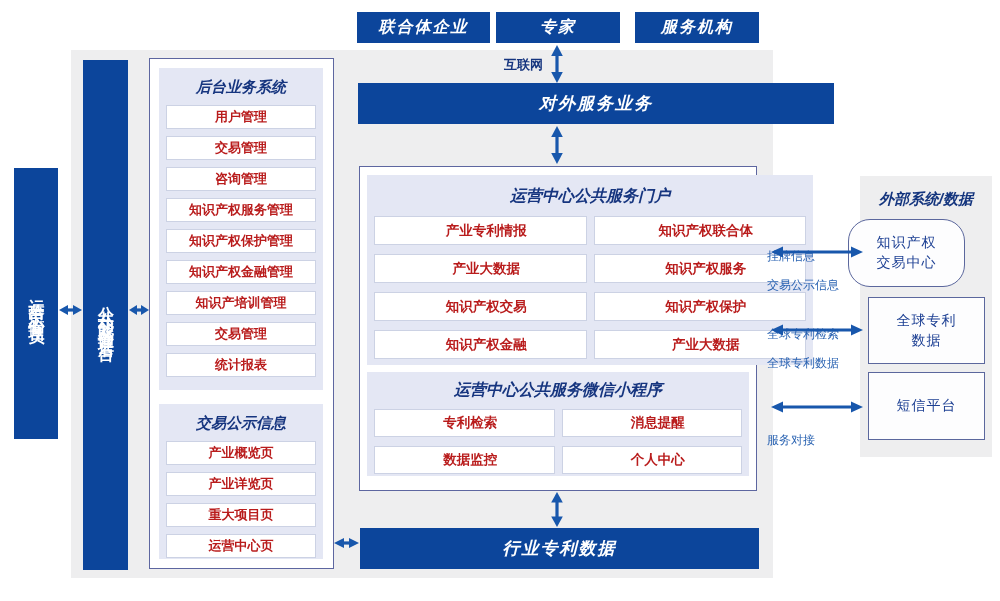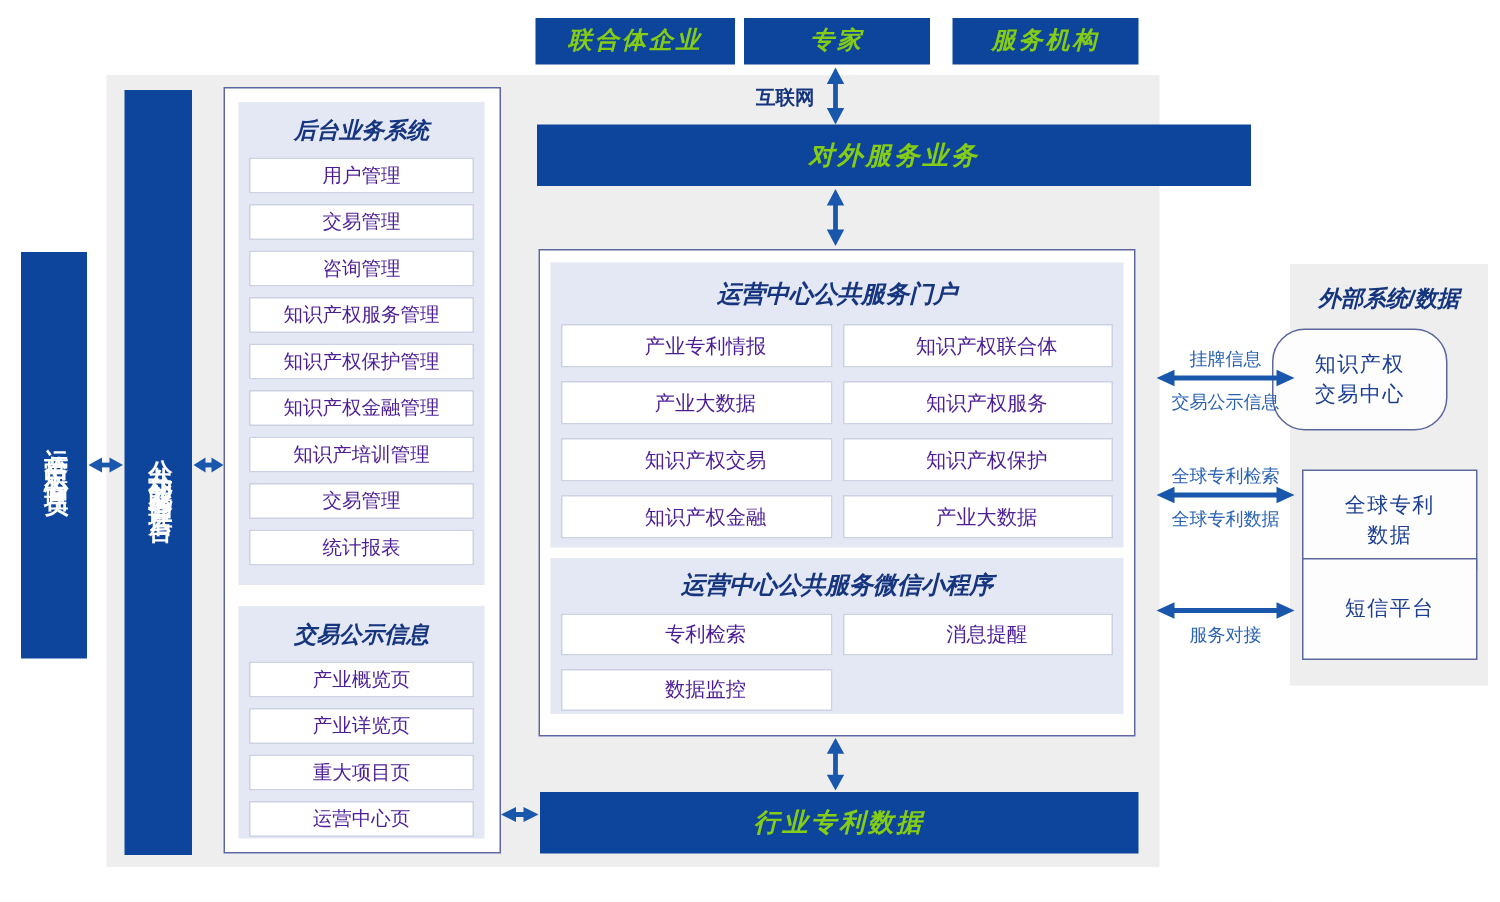--- a/index.html
+++ b/index.html
@@ -1,40 +1,40 @@
 <!DOCTYPE html>
 <html><head>
 <meta charset="utf-8">
 <style>
   html,body{margin:0;padding:0;background:#ffffff;}
   body{font-family:"Liberation Sans","DejaVu Sans",sans-serif;}
   .stage{position:relative;width:1000px;height:601px;background:#ffffff;overflow:hidden;}
   .gray-panel{position:absolute;background:#eeeeef;}
-  .blue-box{position:absolute;background:#0c459b;color:#84cc16;display:flex;align-items:center;justify-content:center;
+  .blue-box{position:absolute;background:#0c459b;color:#ffffff;display:flex;align-items:center;justify-content:center;
             font-weight:bold;font-style:italic;letter-spacing:2px;}
   .top-box{font-size:16px;height:31px;top:12px;}
   .wide-bar{font-size:17px;height:41px;}
   .v-bar{position:absolute;background:#0c459b;color:#ffffff;display:flex;align-items:center;justify-content:center;
          writing-mode:vertical-rl;text-orientation:upright;font-weight:bold;font-size:16px;letter-spacing:5px;}
   .container-box{position:absolute;background:#ffffff;border:1px solid #5d66a0;box-sizing:border-box;}
   .lav-panel{position:absolute;background:#e4e7f4;box-sizing:border-box;padding:6px 7px;}
   .sec-title{text-align:center;font-weight:bold;font-style:italic;color:#16357f;}
   .sec-title.small{font-size:15px;margin:4px 0 8px 0;}
   .sec-title.big{font-size:16px;margin:5px 0 9px 0;}
-  .item{background:#ffffff;border:1px solid #ccd2e4;color:#4c1d95;display:flex;align-items:center;justify-content:center;
-        font-size:13px;box-sizing:border-box;}
+  .item{background:#ffffff;border:1px solid #ccd2e4;color:#b91c1c;display:flex;align-items:center;justify-content:center;
+        font-size:13px;box-sizing:border-box;font-weight:bold;}
   .v-list{display:flex;flex-direction:column;gap:7px;align-items:center;}
   .v-list .item{width:150px;height:24px;}
   .grid-2{display:grid;grid-template-columns:1fr 1fr;column-gap:7px;row-gap:9px;}
   .grid-2 .item{height:29px;font-size:13.5px;padding-left:12px;}
   .grid-2.mini .item{height:28px;}
   .right-title{position:absolute;text-align:center;font-weight:bold;font-style:italic;color:#14357e;font-size:15px;}
   .right-box{position:absolute;background:#fdfdfe;border:1px solid #5b679d;color:#1c3f93;display:flex;flex-direction:column;
              align-items:center;justify-content:center;font-size:14px;line-height:1.4;box-sizing:border-box;letter-spacing:1px;}
-  .link-label{position:absolute;color:#2a63b2;font-size:12px;text-align:center;width:100px;}
+  .link-label{position:absolute;color:#2a63b2;font-size:12px;text-align:left;width:100px;margin-top:17px;}
   .net-label{position:absolute;color:#16357f;font-size:13px;font-weight:bold;text-align:right;width:66px;}
   svg.arrow{position:absolute;overflow:visible;}
 </style>
 </head>
 <body>
 
 <div class="stage">
 
   <div class="gray-panel" style="left:71px;top:50px;width:702px;height:528px;"></div>
   <div class="gray-panel" style="left:860px;top:176px;width:132px;height:281px;"></div>
@@ -94,40 +94,41 @@
     <div class="v-list">
       <div class="item">产业概览页</div>
       <div class="item">产业详览页</div>
       <div class="item">重大项目页</div>
       <div class="item">运营中心页</div>
     </div>
   </div>
 
   <div class="container-box" style="left:359px;top:166px;width:398px;height:325px;"></div>
 
-  <div class="lav-panel" style="left:367px;top:175px;width:382px;height:190px;">
+  <div class="lav-panel" style="left:367px;top:175px;width:446px;height:190px;">
     <div class="sec-title big">运营中心公共服务门户</div>
     <div class="grid-2">
       <div class="item">产业专利情报</div>
       <div class="item">知识产权联合体</div>
       <div class="item">产业大数据</div>
       <div class="item">知识产权服务</div>
       <div class="item">知识产权交易</div>
       <div class="item">知识产权保护</div>
       <div class="item">知识产权金融</div>
       <div class="item">产业大数据</div>
     </div>
   </div>
 
   <div class="lav-panel" style="left:367px;top:372px;width:382px;height:104px;">
     <div class="sec-title big" style="margin:2px 0 8px 0;">运营中心公共服务微信小程序</div>
     <div class="grid-2 mini">
       <div class="item">专利检索</div>
       <div class="item">消息提醒</div>
       <div class="item">数据监控</div>
+      <div class="item">个人中心</div>
     </div>
   </div>
 
   <svg class="arrow" style="left:550px;top:492px;" width="14" height="35" viewBox="0 0 14 35">
     <line x1="7" y1="10" x2="7" y2="25" stroke="#1857ac" stroke-width="3.2"></line>
     <polygon points="7,0 1.2,10.5 12.8,10.5" fill="#1857ac"></polygon>
     <polygon points="7,35 1.2,24.5 12.8,24.5" fill="#1857ac"></polygon>
   </svg>
   <svg class="arrow" style="left:334px;top:536px;" width="25" height="14" viewBox="0 0 25 14">
     <line x1="9" y1="7" x2="16" y2="7" stroke="#1857ac" stroke-width="3.2"></line>
@@ -136,21 +137,21 @@
   </svg>
 
   <div class="blue-box wide-bar" style="left:360px;top:528px;width:399px;">行业专利数据</div>
 
   <div class="right-title" style="left:860px;top:190px;width:132px;">外部系统/数据</div>
 
   <div class="right-box" style="left:848px;top:219px;width:117px;height:68px;border-radius:22px;">
     <span>知识产权</span>
     <span>交易中心</span>
   </div>
-  <div class="right-box" style="left:868px;top:313px;width:117px;height:67px;">
+  <div class="right-box" style="left:868px;top:297px;width:117px;height:67px;">
     <span>全球专利</span>
     <span>数据</span>
   </div>
   <div class="right-box" style="left:868px;top:372px;width:117px;height:68px;">
     <span>短信平台</span>
   </div>
 
   <div class="link-label" style="left:767px;top:231px;">挂牌信息</div>
   <svg class="arrow" style="left:771px;top:245px;" width="92" height="14" viewBox="0 0 92 14">
     <line x1="10" y1="7" x2="82" y2="7" stroke="#1857ac" stroke-width="3.2"></line>

